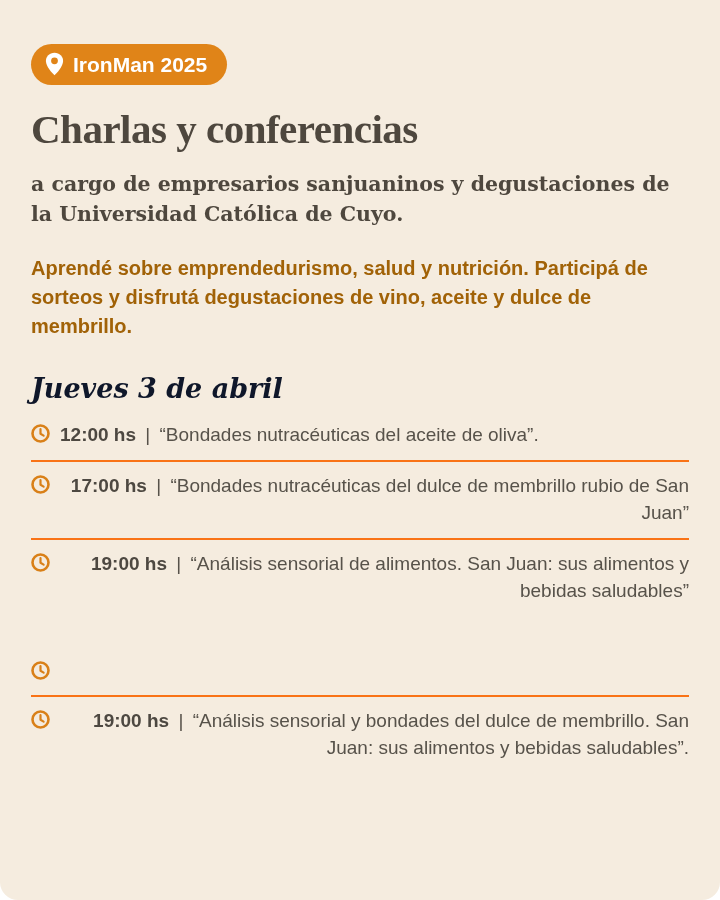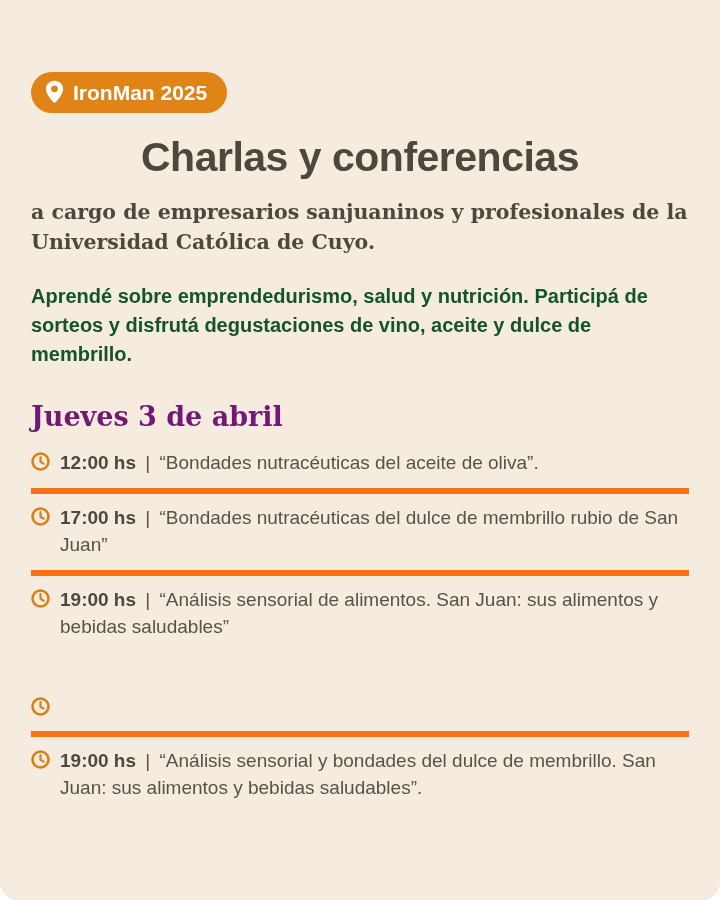--- a/index.html
+++ b/index.html
@@ -9,89 +9,90 @@
     height: 900px;
     background: #ffffff;
     overflow: hidden;
   }
   .card {
     box-sizing: border-box;
     width: 720px;
     height: 900px;
     background: #f5ecdf;
     border-radius: 0 0 18px 18px;
-    padding: 72px 31px 20px 31px;
+    padding: 44px 31px 20px 31px;
   }
   .badge {
     display: inline-flex;
     align-items: center;
     gap: 9px;
     background: #e08418;
     color: #ffffff;
     border-radius: 22px;
     padding: 8px 20px 9px 14px;
     font-family: "Liberation Sans", sans-serif;
     font-weight: bold;
     font-size: 21px;
     line-height: 1;
   }
   .badge svg { display: block; }
   .page-title {
     margin: 22px 0 0 0;
-    font-family: Liberation Sans, sans-serif;
+    font-family: Liberation Serif, serif;
     font-weight: bold;
     font-size: 41px;
     letter-spacing: -0.5px;
     color: #4e473e;
     line-height: 1.1;
-    text-align: center;
   }
   .subtitle {
     margin: 18px 0 0 0;
     font-family: "DejaVu Serif", "Liberation Serif", serif;
     font-weight: 600;
     font-size: 20.5px;
     color: #4e473e;
     line-height: 1.45;
     max-width: 662px;
   }
   .highlight {
     margin: 24px 0 0 0;
     font-family: "Liberation Sans", sans-serif;
     font-weight: bold;
     font-size: 20px;
-    color: #14532d;
+    color: #a16207;
     line-height: 1.45;
     max-width: 670px;
   }
   .day-section { margin-top: 32px; }
   .day-heading {
     margin: 0 0 6px 0;
     font-family: "DejaVu Serif", "Liberation Serif", serif;
     font-weight: bold;
     font-size: 27px;
-    color: #701a75;
+    color: #0f172a;
     line-height: 1.2;
+    font-style: italic;
   }
   .event-row {
     display: flex;
     align-items: flex-start;
     gap: 10px;
     padding: 11px 0;
   }
-  .event-row + .event-row { border-top: 6px solid #f97316; }
+  .event-row + .event-row { border-top: 2px solid #f97316; }
   .clock-wrap {
     flex: 0 0 auto;
     margin-top: 2px;
   }
   .event-text {
     font-family: "Liberation Sans", sans-serif;
     font-size: 19px;
     color: #57524a;
     line-height: 1.42;
+    text-align: right;
   }
   .event-time {
     font-weight: bold;
     color: #4d4841;
   }
   .event-sep {
     color: #57524a;
     padding: 0 4px 0 4px;
   }
 </style>
@@ -105,21 +106,21 @@
       <svg width="19" height="24" viewBox="0 0 19 24" aria-hidden="true">
         <path d="M9.5 0.8 C4.4 0.8 0.9 4.5 0.9 9.1 C0.9 14.6 7.5 21.6 9.5 23.2 C11.5 21.6 18.1 14.6 18.1 9.1 C18.1 4.5 14.6 0.8 9.5 0.8 Z" fill="#ffffff"></path>
         <circle cx="9.5" cy="8.8" r="3.4" fill="#e08418"></circle>
       </svg>
     </span>
     <span>IronMan 2025</span>
   </div>
 
   <h1 class="page-title">Charlas y conferencias</h1>
 
-  <p class="subtitle">a cargo de empresarios sanjuaninos y profesionales de la Universidad Católica de Cuyo.</p>
+  <p class="subtitle">a cargo de empresarios sanjuaninos y degustaciones de la Universidad Católica de Cuyo.</p>
 
   <p class="highlight">Aprendé sobre emprendedurismo, salud y nutrición. Participá de sorteos y disfrutá degustaciones de vino, aceite y dulce de membrillo.</p>
 
   <div id="schedule-root">
   <section class="day-section">
     <h2 class="day-heading">Jueves 3 de abril</h2>
     <div class="events">
   <div class="event-row">
     <span class="clock-wrap">
       <svg width="19" height="19" viewBox="0 0 19 19" aria-hidden="true">

